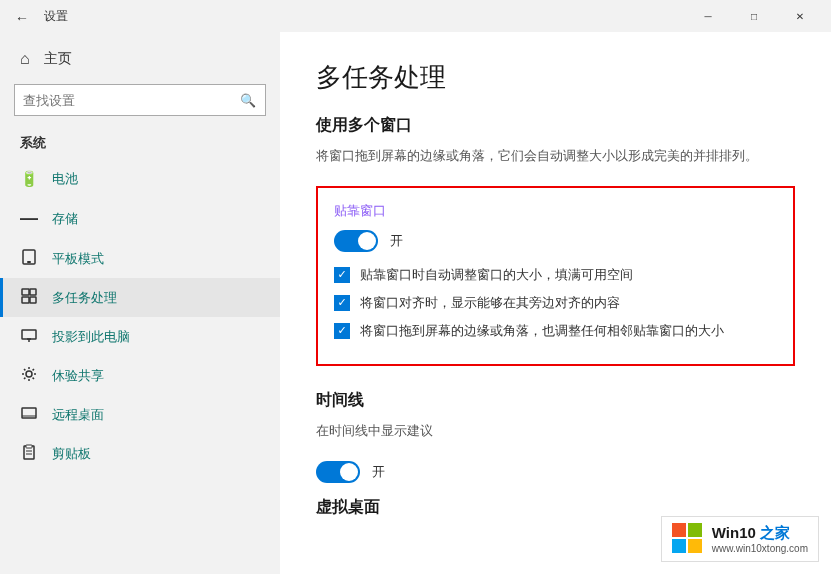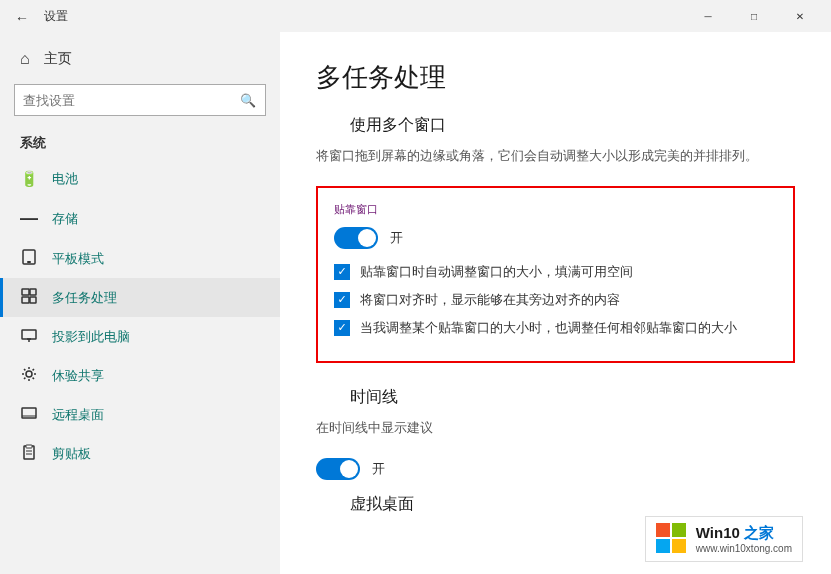--- a/index.html
+++ b/index.html
@@ -163,43 +163,42 @@
 
     .page-title {
       font-size: 26px;
       font-weight: 300;
       color: #1a1a1a;
       margin-bottom: 20px;
     }
 
     .section-title {
       font-size: 16px;
-      font-weight: 400;
+      font-weight: 700;
       color: #1a1a1a;
       margin-bottom: 10px;
-      margin-left: 34px;
     }
 
     .section-desc {
       font-size: 13px;
       color: #555;
       margin-bottom: 20px;
       line-height: 1.5;
     }
 
     
     .snap-box {
       border: 2px solid #e00;
       padding: 14px 16px;
       margin-bottom: 24px;
     }
 
     .snap-box-title {
-      font-size: 11px;
-      color: #701a75;
+      font-size: 13px;
+      color: #8b5cf6;
       margin-bottom: 10px;
     }
 
     
     .toggle-row {
       display: flex;
       align-items: center;
       gap: 12px;
       margin-bottom: 14px;
     }
@@ -257,21 +256,21 @@
     .checkbox-text {
       font-size: 13px;
       color: #333;
       line-height: 1.4;
     }
 
     
     .watermark {
       position: fixed;
       bottom: 12px;
-      right: 28px;
+      right: 12px;
       display: flex;
       align-items: center;
       gap: 8px;
       background: rgba(255,255,255,0.92);
       padding: 6px 10px;
       border: 1px solid #ddd;
       z-index: 100;
     }
     .watermark-logo {
       width: 32px;
@@ -436,21 +435,21 @@
         <div class="checkbox">
           <span class="checkbox-check">✓</span>
         </div>
         <span class="checkbox-text">将窗口对齐时，显示能够在其旁边对齐的内容</span>
       </div>
 
       <div class="checkbox-row">
         <div class="checkbox">
           <span class="checkbox-check">✓</span>
         </div>
-        <span class="checkbox-text">当我调整某个贴靠窗口的大小时，也调整任何相邻贴靠窗口的大小</span>
+        <span class="checkbox-text">将窗口拖到屏幕的边缘或角落，也调整任何相邻贴靠窗口的大小</span>
       </div>
     </div>
 
     <div class="section-title">时间线</div>
     <div class="section-desc">在时间线中显示建议</div>
 
     <div class="toggle-row">
       <div class="toggle"></div>
       <span class="toggle-label">开</span>
     </div>

